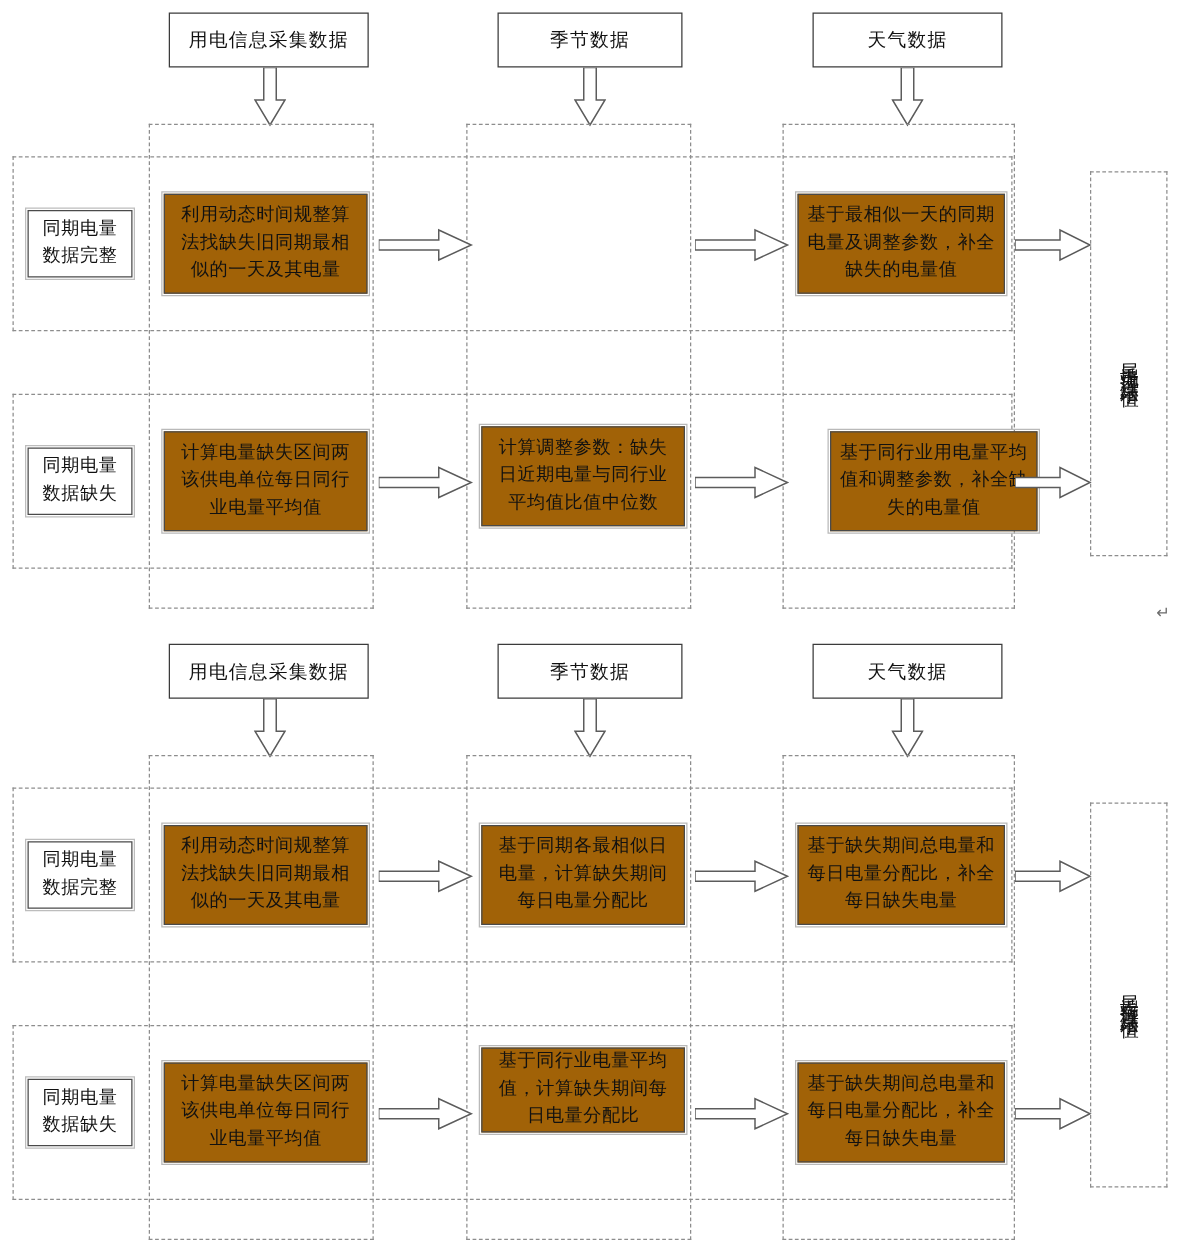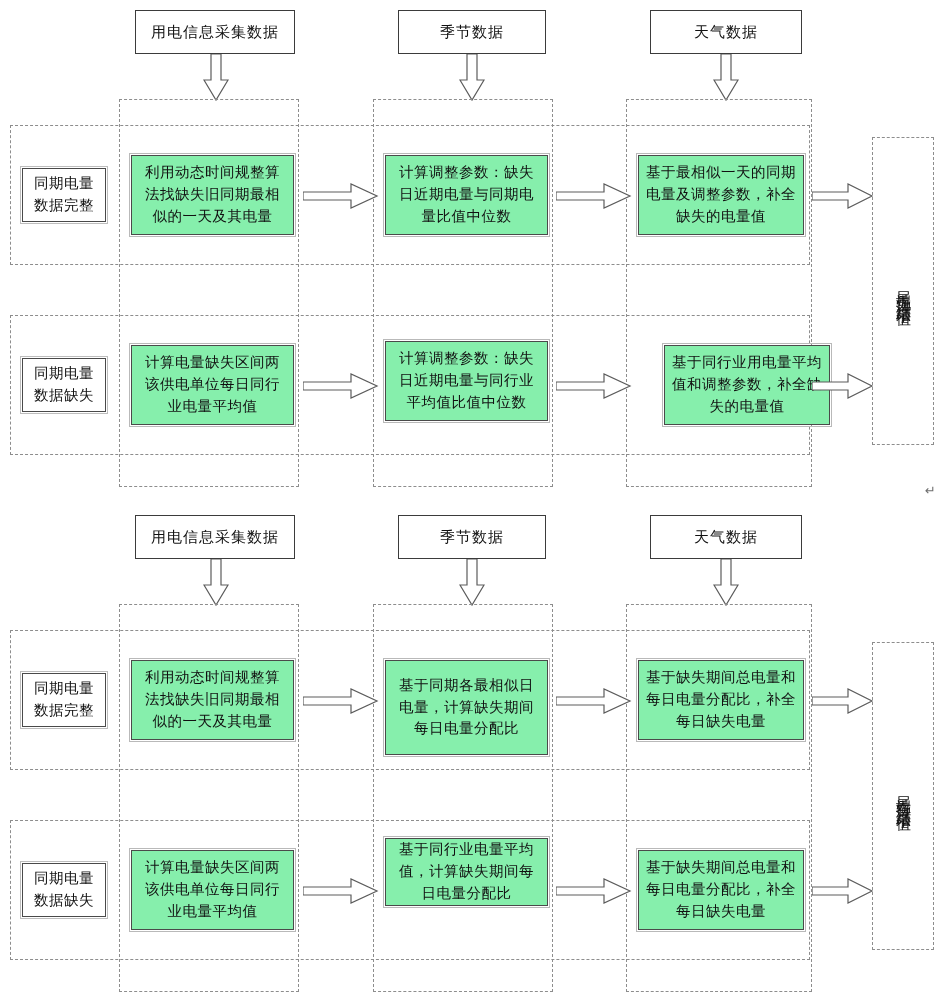--- a/index.html
+++ b/index.html
@@ -38,21 +38,21 @@
   .dashed-row, .dashed-col, .dashed-out {
     border: 1px dashed #8d8d8d;
     background: transparent;
   }
 
   
   .proc-box {
     border: 1px solid #4a4a4a;
     outline: 1px solid #b9b9b9;
     outline-offset: 1px;
-    background: #86efac;
+    background: #a16207;
     display: flex;
     align-items: center;
     justify-content: flex-end;
     text-align: center;
     font-size: 14.5px;
     line-height: 1.5;
     letter-spacing: 0.5px;
     padding: 2px 6px;
     color: #111;
   }
@@ -135,23 +135,20 @@
   </div>
 
   <div class="abs cond-box" style="left:22px; top:168px; width:84px; height:54px;">
     <span style="white-space:pre-line;">同期电量
 数据完整</span>
   </div>
 
   <div class="abs proc-box" style="left:131px; top:155px; width:163px; height:80px;">
     <span>利用动态时间规整算法找缺失旧同期最相似的一天及其电量</span>
   </div>
-  <div class="abs proc-box" style="left:385px; top:155px; width:163px; height:80px;">
-    <span>计算调整参数：缺失日近期电量与同期电量比值中位数</span>
-  </div>
   <div class="abs proc-box" style="left:638px; top:155px; width:166px; height:80px;">
     <span>基于最相似一天的同期电量及调整参数，补全缺失的电量值</span>
   </div>
 
   <svg class="abs arrow" style="left:303px; top:180px;" width="76" height="32">
     <polygon points="0,12 48,12 48,4 74,16 48,28 48,20 0,20" fill="#ffffff" stroke="#5c5c5c" stroke-width="1.2"></polygon>
   </svg>
   <svg class="abs arrow" style="left:556px; top:180px;" width="76" height="32">
     <polygon points="0,12 48,12 48,4 74,16 48,28 48,20 0,20" fill="#ffffff" stroke="#5c5c5c" stroke-width="1.2"></polygon>
   </svg>
@@ -222,21 +219,21 @@
   </div>
 
   <div class="abs cond-box" style="left:22px; top:673px; width:84px; height:54px;">
     <span style="white-space:pre-line;">同期电量
 数据完整</span>
   </div>
 
   <div class="abs proc-box" style="left:131px; top:660px; width:163px; height:80px;">
     <span>利用动态时间规整算法找缺失旧同期最相似的一天及其电量</span>
   </div>
-  <div class="abs proc-box" style="left:385px; top:660px; width:163px; height:95px;">
+  <div class="abs proc-box" style="left:385px; top:660px; width:163px; height:80px;">
     <span>基于同期各最相似日电量，计算缺失期间每日电量分配比</span>
   </div>
   <div class="abs proc-box" style="left:638px; top:660px; width:166px; height:80px;">
     <span>基于缺失期间总电量和每日电量分配比，补全每日缺失电量</span>
   </div>
 
   <svg class="abs arrow" style="left:303px; top:685px;" width="76" height="32">
     <polygon points="0,12 48,12 48,4 74,16 48,28 48,20 0,20" fill="#ffffff" stroke="#5c5c5c" stroke-width="1.2"></polygon>
   </svg>
   <svg class="abs arrow" style="left:556px; top:685px;" width="76" height="32">

